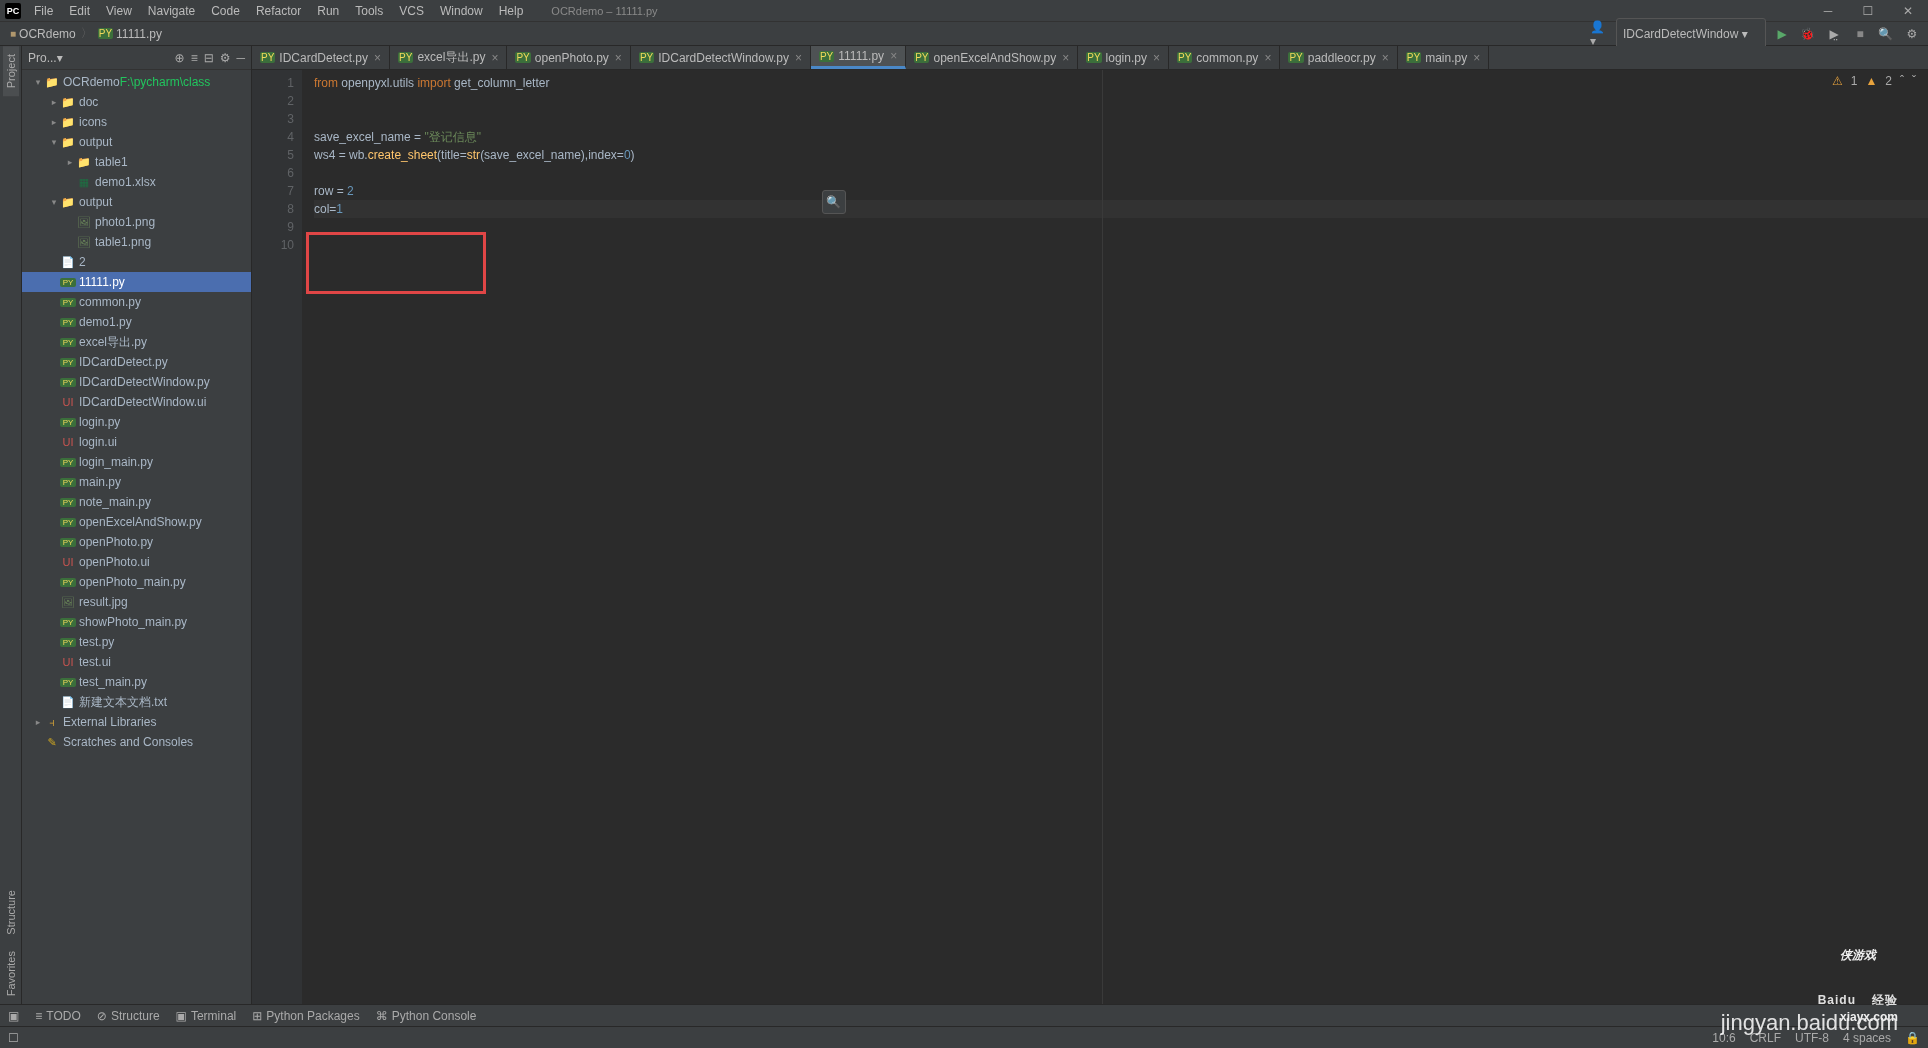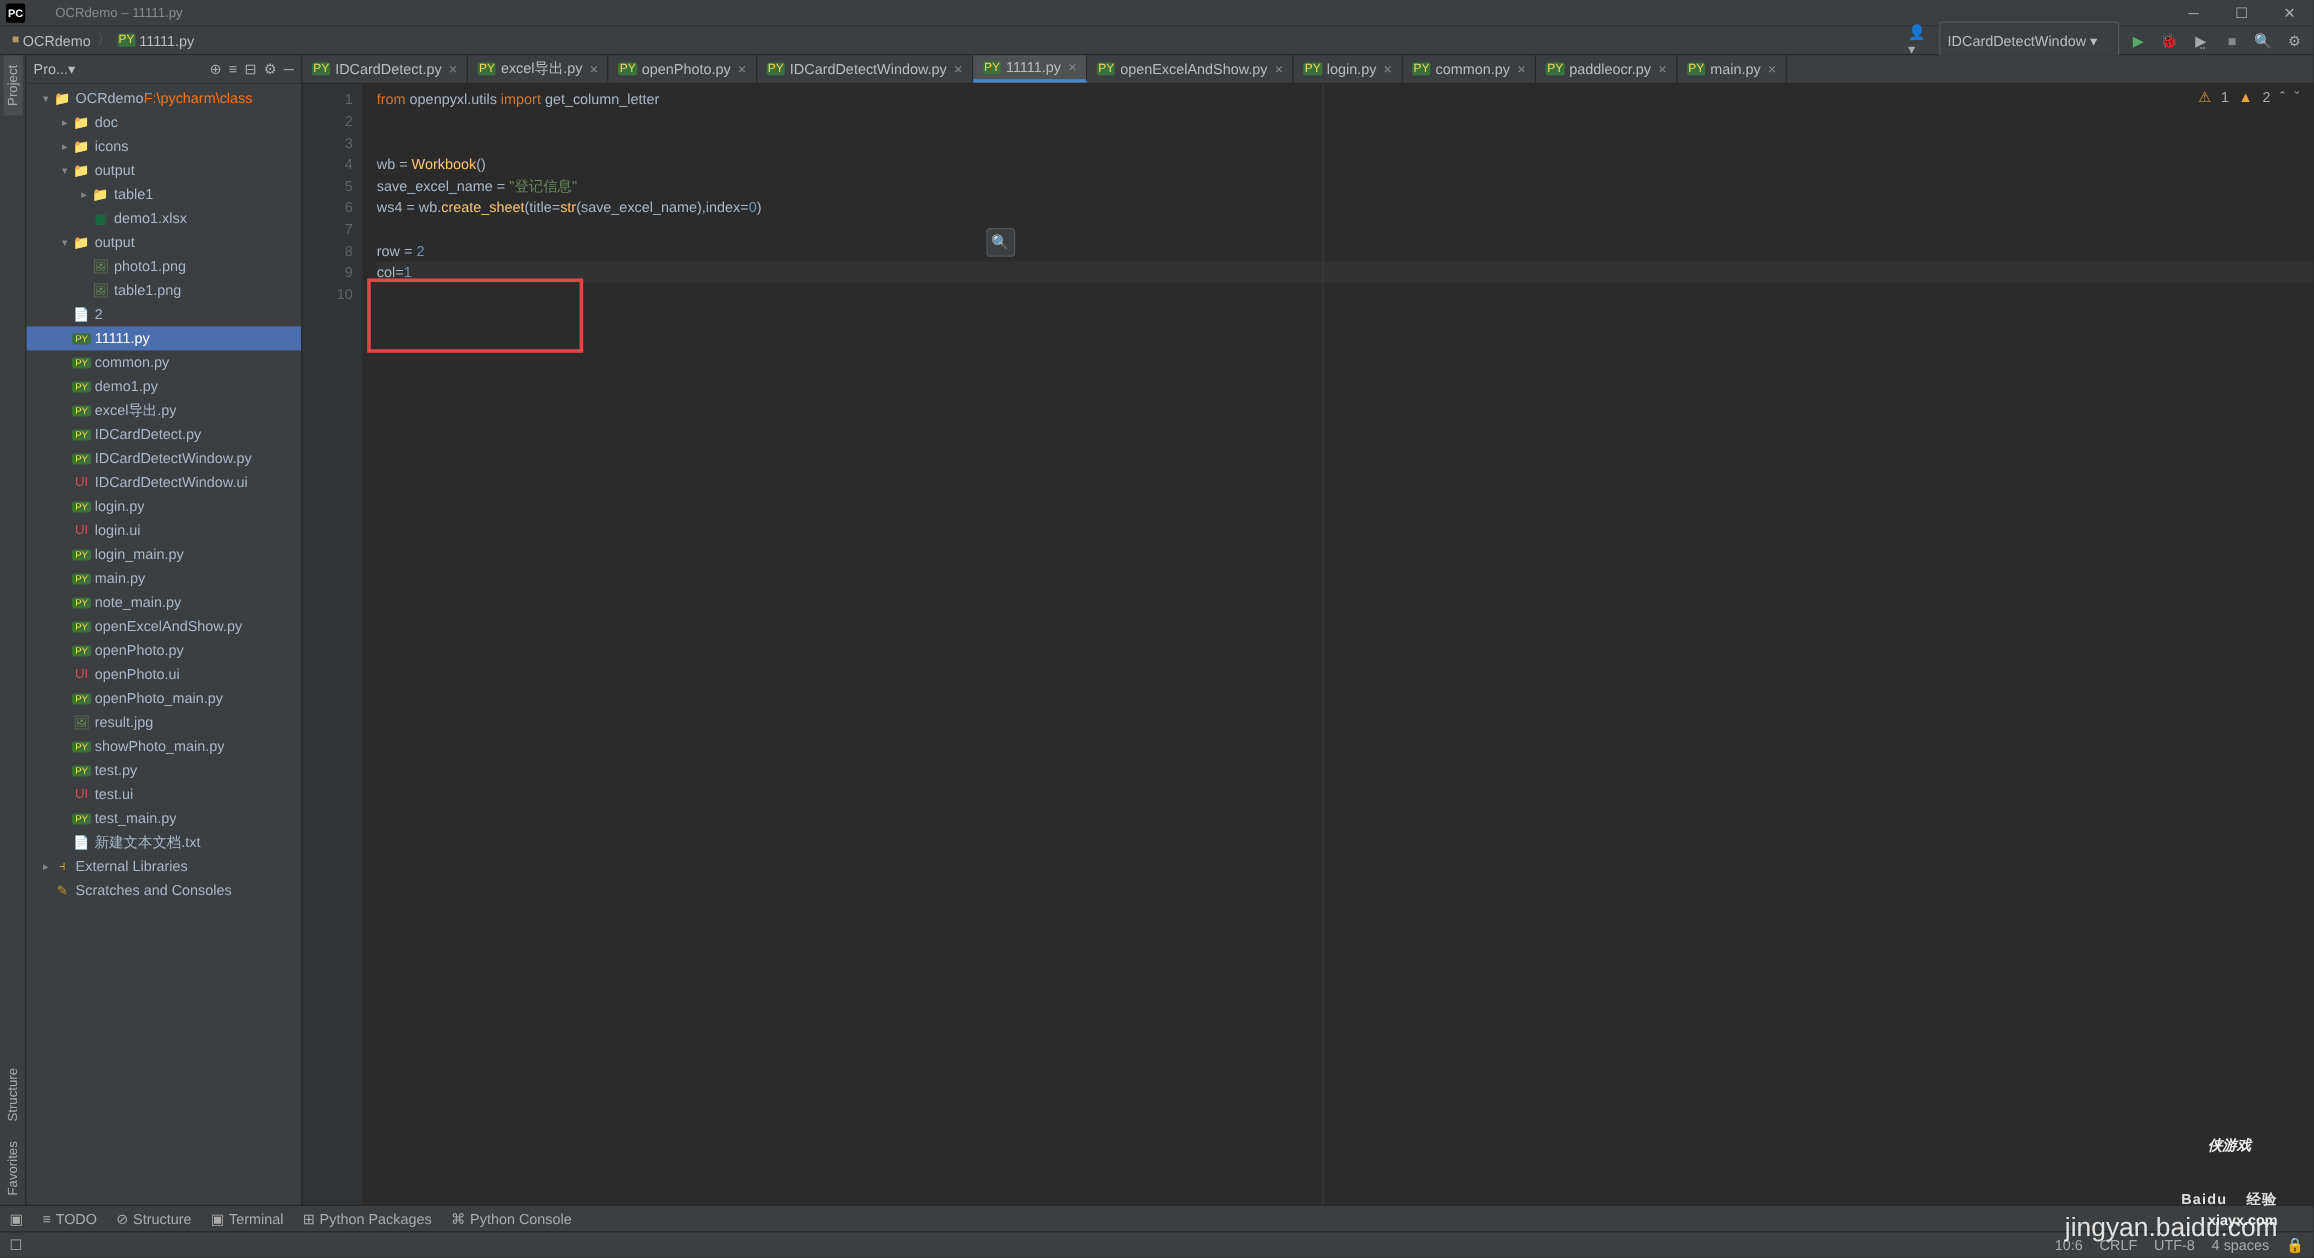--- a/index.html
+++ b/index.html
@@ -58,28 +58,41 @@
 .statusbar { height: 22px; background: #3c3f41; border-top: 1px solid #282828; display: flex; align-items: center; padding: 0 8px; color: #aaa; font-size: 11px; }
 .statusbar .right { margin-left: auto; display: flex; gap: 14px; }
 .watermark { position: fixed; bottom: 12px; right: 30px; text-align: right; pointer-events: none; opacity: 0.85; }
 .watermark .big { font-size: 54px; font-weight: bold; color: #fff; letter-spacing: 1px; }
 .watermark .sub { font-size: 22px; color: #fff; margin-top: -6px; }
 .watermark2 { position: fixed; bottom: 24px; right: 30px; color: #eee; font-style: italic; font-size: 24px; font-weight: bold; }
 .watermark2 .small { font-size: 12px; font-style: normal; display: block; text-align: right; margin-top: 45px; }
 .mini-icon { font-size: 10px; }
 .run-icon { color: #59a869; }
 .bug-icon { color: #59a869; }
-.dim { color: #f97316; }
+.dim { color: #22c55e; }
 .vline { position: absolute; top: 0; bottom: 0; left: 800px; width: 1px; background: #3a3a3a; }
 </style>
 </head>
 <body>
 
 <div class="titlebar">
   <div class="app-icon">PC</div>
+  <div class="menubar" id="menubar">
+      <span>File</span>
+      <span>Edit</span>
+      <span>View</span>
+      <span>Navigate</span>
+      <span>Code</span>
+      <span>Refactor</span>
+      <span>Run</span>
+      <span>Tools</span>
+      <span>VCS</span>
+      <span>Window</span>
+      <span>Help</span>
+    </div>
   <div class="title-text">OCRdemo – 11111.py</div>
   <div class="window-controls">
     <div>─</div>
     <div>☐</div>
     <div>✕</div>
   </div>
 </div>
 
 <div class="navbar">
   <span class="breadcrumb-item">
@@ -371,21 +384,20 @@
           <span class="warn-icon">⚠</span>
             <span>1</span>
           <span class="warn-icon">▲</span>
             <span>2</span>
           <span>ˆ</span>
           <span>ˇ</span>
         </div>
           <div class="code-line"><span class="kw">from</span> openpyxl.utils <span class="kw">import</span> get_column_letter</div>
           <div class="code-line"></div>
           <div class="code-line"></div>
-          <div class="code-line">wb = <span class="fn">Workbook</span>()</div>
           <div class="code-line">save_excel_name = <span class="str">"登记信息"</span></div>
           <div class="code-line">ws4 = wb.<span class="fn">create_sheet</span>(title=<span class="fn">str</span>(save_excel_name),index=<span class="num">0</span>)</div>
           <div class="code-line"></div>
           <div class="code-line">row = <span class="num">2</span></div>
           <div class="code-line current-line">col=<span class="num">1</span></div>
         </div>
       <div class="search-widget">
         <span>🔍</span>
       </div>
       <div class="red-box" style="top:162px;left:54px;width:180px;height:62px"></div>

